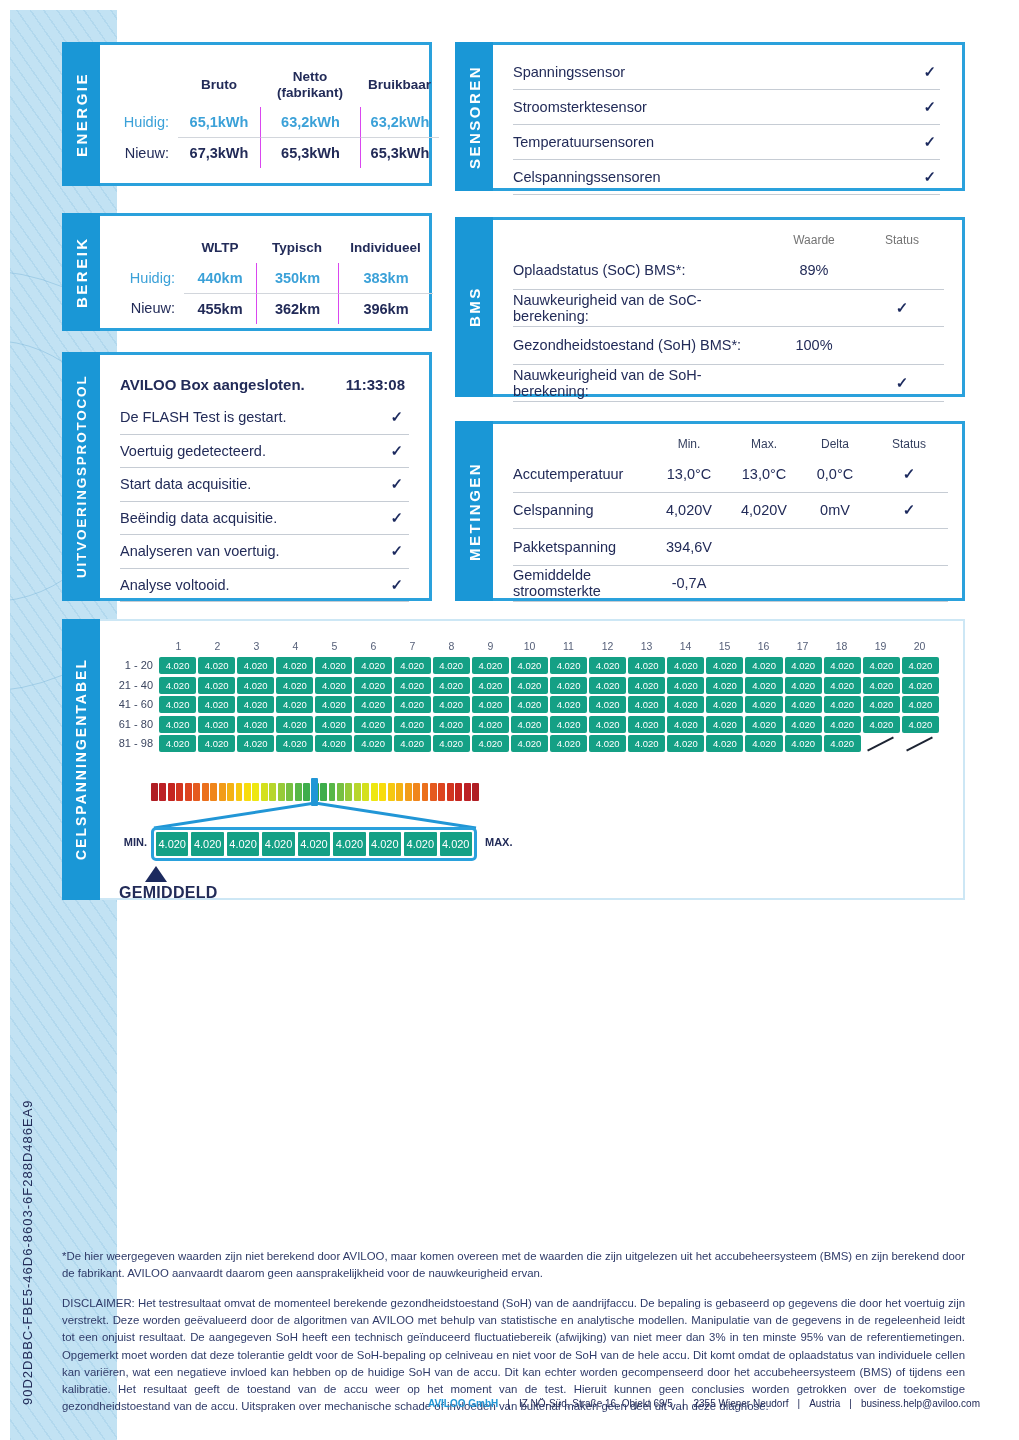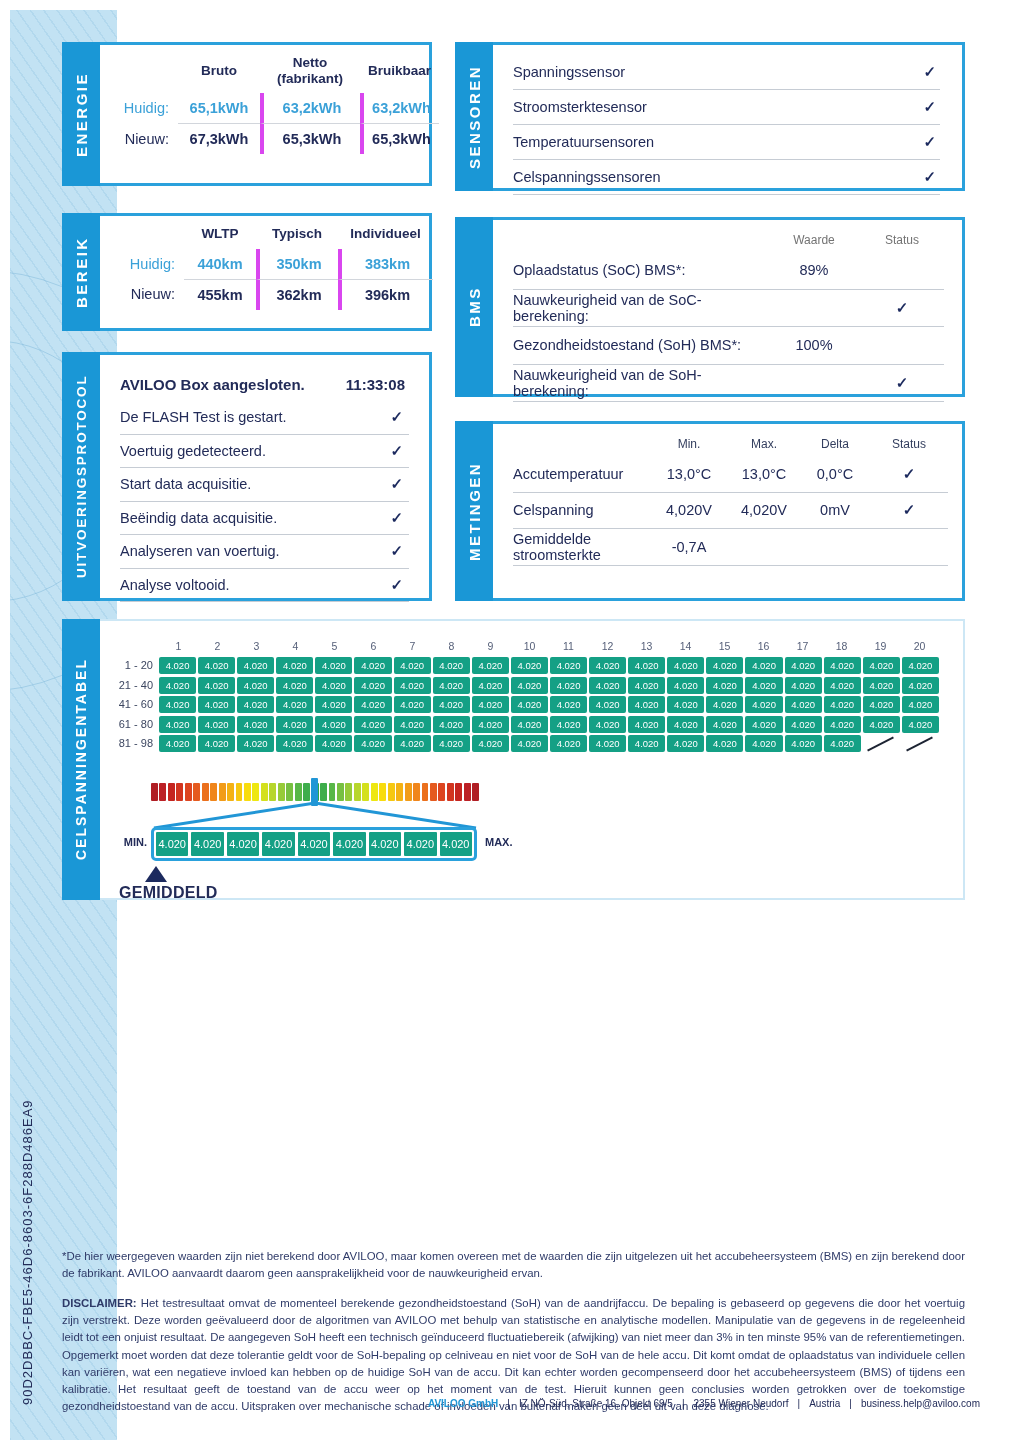--- a/index.html
+++ b/index.html
@@ -26,28 +26,28 @@
   .p-energie{left:62px;top:42px;width:370px;height:144px;}
   .p-bereik{left:62px;top:213px;width:370px;height:118px;}
   .p-protocol{left:62px;top:352px;width:370px;height:249px;}
   .p-sensoren{left:455px;top:42px;width:510px;height:149px;}
   .p-bms{left:455px;top:217px;width:510px;height:180px;}
   .p-metingen{left:455px;top:421px;width:510px;height:180px;}
   .p-cels{left:62px;top:619px;width:903px;height:281px;}
   .p-cels .pbox{border:2px solid #cde7f5;}
 
   
-  .etable{display:grid;align-items:center;padding:10px 0 0 10px;}
+  .etable{display:grid;align-items:center;padding:10px 0 0 10px;margin-top:14px;}
   .etable.energie{grid-template-columns:72px 82px 100px 79px;}
   .etable.bereik{grid-template-columns:78px 72px 82px 95px;}
   .eh{font-weight:bold;font-size:13.5px;text-align:center;line-height:1.15;padding-bottom:7px;}
   .el{text-align:right;padding-right:9px;font-size:14.5px;height:30px;line-height:30px;}
   .ev{text-align:center;font-size:14.5px;height:30px;line-height:30px;font-weight:bold;}
   .hl{color:#3ba1d8;}
-  .sep-l{border-left:4px solid #d946ef;}
+  .sep-l{border-left:1px solid #d946ef;}
   .sep-t{border-top:1px solid #d2d6dc;}
 
   
   .proto-wrap{padding:12px 20px 0 24px;}
   .proto-head{display:flex;justify-content:space-between;font-weight:bold;font-size:15px;
       height:34px;align-items:center;padding-right:4px;}
   .prow{display:flex;justify-content:space-between;align-items:center;height:32.5px;
       border-bottom:1px solid #c6ccd4;font-size:14.5px;padding-right:6px;}
   .check{font-weight:bold;font-size:15px;color:#1c2a5e;}
 
@@ -100,21 +100,21 @@
   .minlab{position:absolute;left:2px;top:215px;width:50px;text-align:right;font-weight:bold;font-size:11px;}
   .maxlab{position:absolute;left:390px;top:215px;font-weight:bold;font-size:11px;}
   .avg-tri{position:absolute;left:50px;top:245px;width:0;height:0;border-left:11px solid transparent;
       border-right:11px solid transparent;border-bottom:16px solid #1c2a5e;}
   .avg-lab{position:absolute;left:24px;top:263px;font-weight:bold;font-size:16px;letter-spacing:.3px;}
 
   
   .disc{position:absolute;left:62px;top:1248px;width:903px;font-size:11.4px;line-height:1.5;
       color:#2e3a68;text-align:justify;}
   .disc p{margin:0 0 13px 0;}
-  .disc b{font-weight:bold;}
+  .disc b{font-weight:normal;}
   .footer{position:absolute;left:40px;top:1398px;width:940px;text-align:right;font-size:10px;color:#222b58;}
   .footer .co{color:#2196d6;font-weight:bold;}
   .footer .sep{padding:0 9px;}
 </style>
 </head>
 <body>
 
 <div class="page">
 
   <div class="band">
@@ -279,20 +279,27 @@
               <span>13,0°C</span>
               <span>0,0°C</span>
               <span class="check">✓</span>
             </div>
             <div class="met-row">
               <span class="lbl">Celspanning</span>
               <span>4,020V</span>
               <span>4,020V</span>
               <span>0mV</span>
               <span class="check">✓</span>
+            </div>
+            <div class="met-row">
+              <span class="lbl">Pakketspanning</span>
+              <span>394,6V</span>
+              <span></span>
+              <span></span>
+              <span class="check"></span>
             </div>
             <div class="met-row">
               <span class="lbl">Gemiddelde stroomsterkte</span>
               <span>-0,7A</span>
               <span></span>
               <span></span>
               <span class="check"></span>
             </div>
           </div>
       </div>

